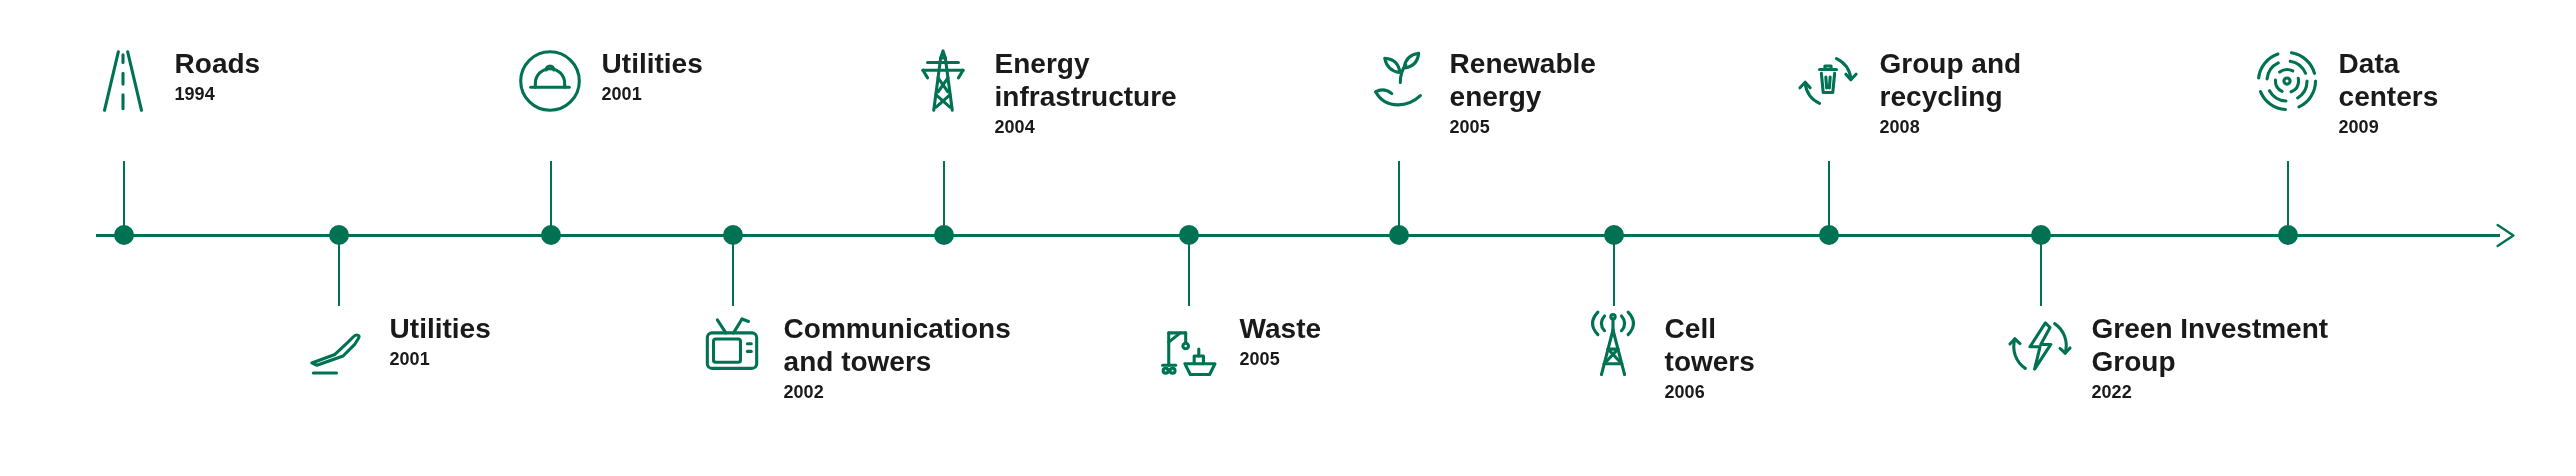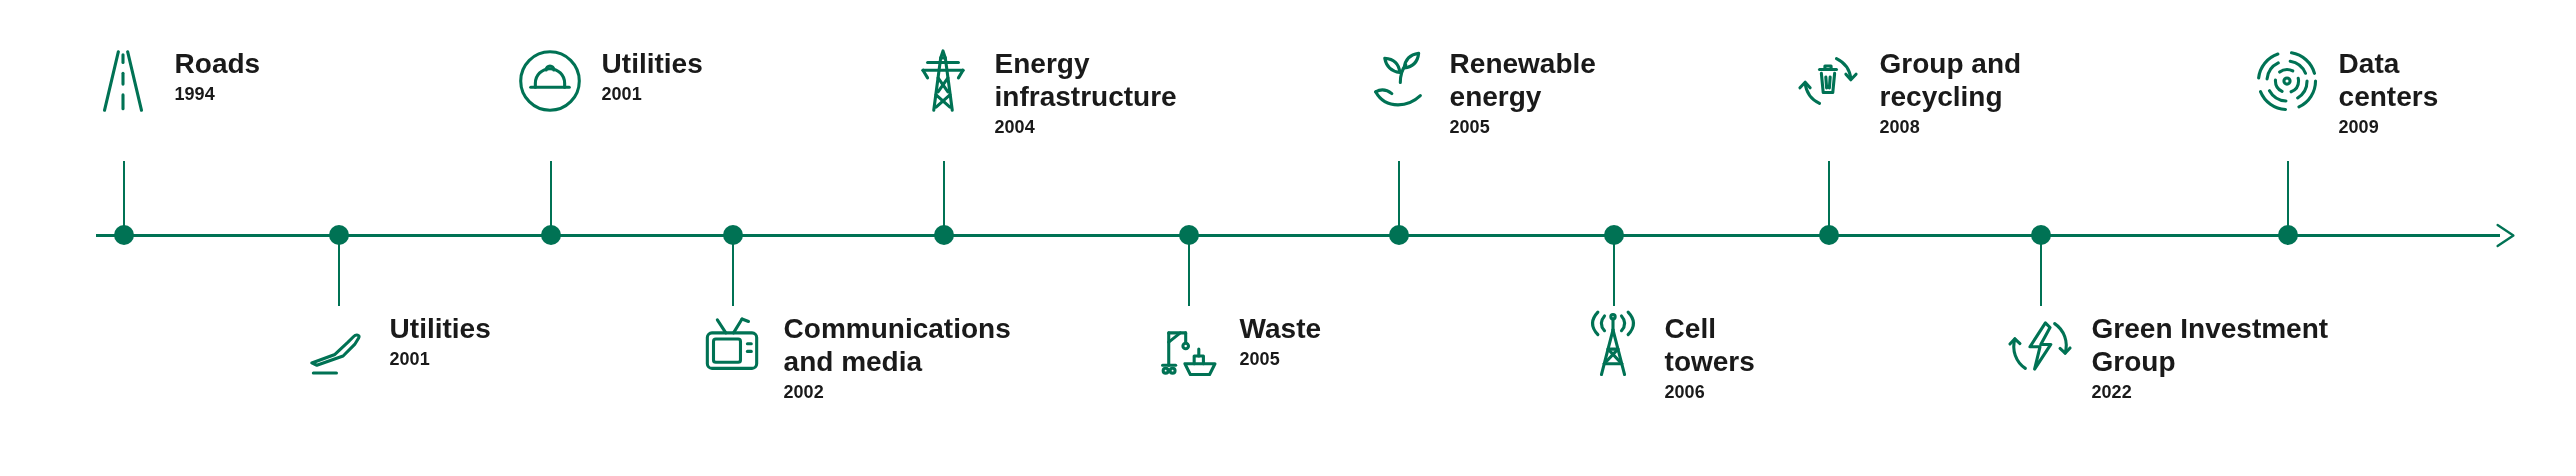--- a/index.html
+++ b/index.html
@@ -105,21 +105,21 @@
           <rect x="8" y="15.5" width="32" height="23" rx="3"></rect>
           <rect x="12" y="19.5" width="17.5" height="15" rx="1.5"></rect>
           <path d="M34 22.5 h2.5"></path>
             <path d="M34 27.5 h2.5"></path>
           <path d="M20 15.5 L14.5 7"></path>
             <path d="M25 15.5 L30.5 6.5"></path>
             <path d="M30.5 6.5 l4.2 1.6"></path>
         </svg>
       </div>
       <div class="text" style="width:238px">
-        <div class="label">Communications and media</div>
+        <div class="label">Communications and towers</div>
         <div class="year">2002</div>
       </div>
     </div>
   </div>
 
   <div class="item top" style="left:944px">
     <div class="stem"></div>
     <div class="dot"></div>
     <div class="content">
       <div class="icon">

